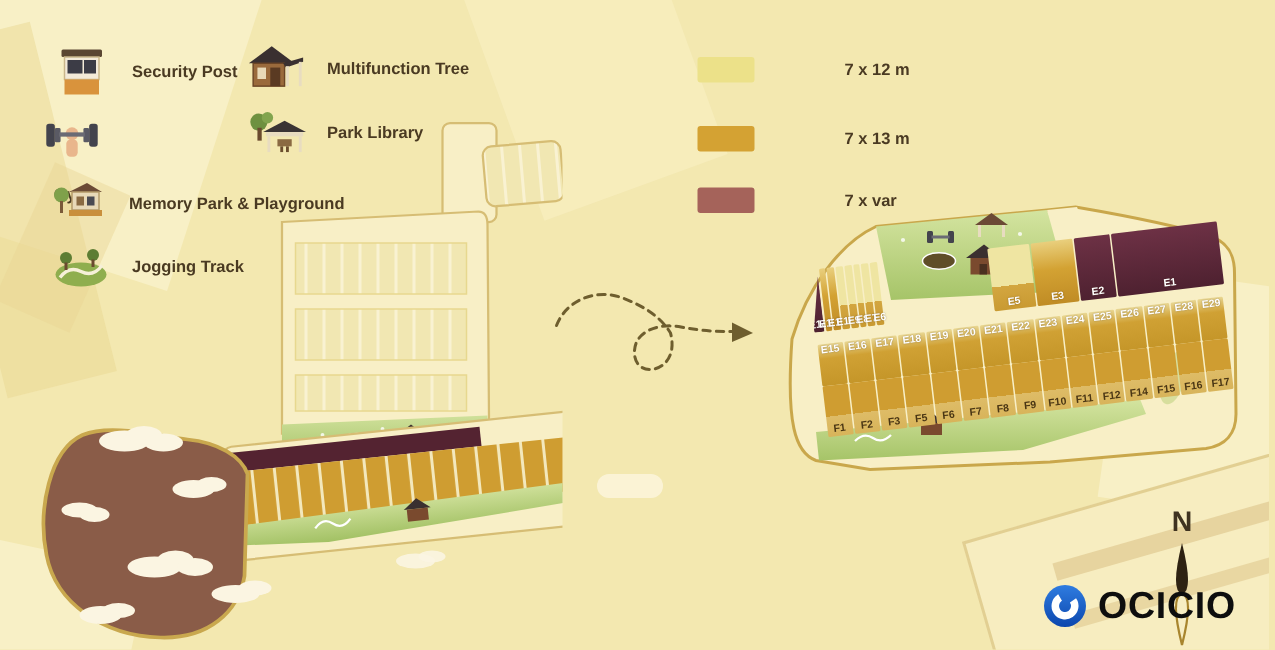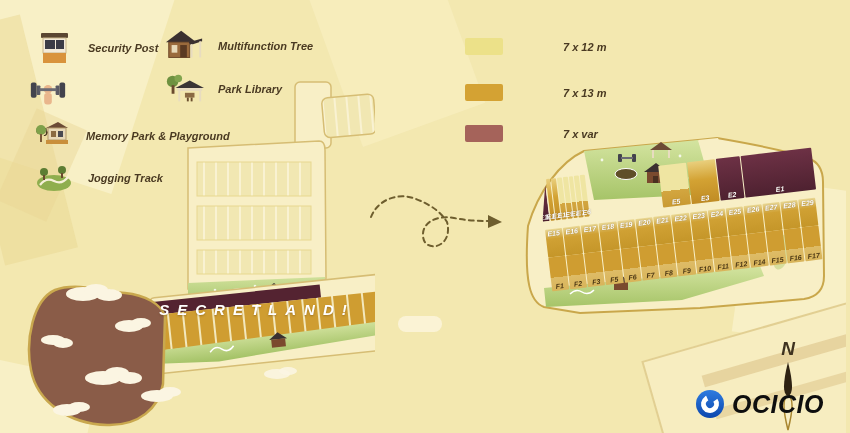--- a/index.html
+++ b/index.html
@@ -1,18 +1,18 @@
 <!DOCTYPE html>
 <html><head>
 <meta charset="utf-8">
 <style>
   html,body{margin:0;padding:0;}
   body{width:850px;height:433px;overflow:hidden;background:#f3e8b0;
        font-family:"Liberation Sans",sans-serif;position:relative;}
-  .stage{position:absolute;inset:0;width:846px;height:433px;overflow:hidden;font-style:italic;}
+  .stage{position:absolute;inset:0;width:846px;height:433px;overflow:hidden;}
 
   
   .frag{position:absolute;}
   .frag-a{left:-40px;top:-50px;width:190px;height:220px;background:#f8f0c6;transform:rotate(18deg);}
   .frag-b{left:-25px;top:20px;width:75px;height:240px;background:#ead792;opacity:.5;transform:rotate(-14deg);}
   .frag-c{left:14px;top:115px;width:55px;height:100px;background:#e8d494;opacity:.45;transform:rotate(24deg);}
   .frag-d{left:330px;top:-40px;width:130px;height:170px;background:#f7eebe;opacity:.8;transform:rotate(-20deg);}
   .frag-e{left:742px;top:185px;width:115px;height:155px;background:#f8f0c6;transform:rotate(8deg);}
   .frag-f{left:655px;top:325px;width:240px;height:130px;background:#f7edc0;transform:rotate(-16deg);border:2px solid rgba(200,170,90,.45);}
   .frag-g{left:700px;top:352px;width:170px;height:12px;background:#e2cd96;opacity:.8;transform:rotate(-16deg);}
@@ -264,21 +264,20 @@
           <ellipse rx="16" ry="6"></ellipse>
           <ellipse cx="13" cy="-4" rx="11" ry="5"></ellipse>
         </g>
       <g transform="translate(252,296)">
           <ellipse rx="13" ry="5" opacity=".9"></ellipse>
           <ellipse cx="11" cy="-3" rx="9" ry="4" opacity=".9"></ellipse>
         </g>
     </g>
   </svg>
 
-  <div class="plan-title">SECRETLAND!</div>
 
   <svg class="arrow" width="142" height="78" viewBox="0 0 142 78">
     <path d="M8,31 C15,13 36,6 53,13 C71,20 79,28 84,36 C91,62 61,68 60,50 C59,35 76,29 91,32 C106,35 117,35 126,35" fill="none" stroke="#6e5e2e" stroke-width="2" stroke-dasharray="5,4" stroke-linecap="round"></path>
     <polygon points="125,29 139,36 125,42" fill="#6e5e2e"></polygon>
   </svg>
 
   <div class="right-plan">
     <svg class="backdrop" width="322" height="192" viewBox="0 0 322 192">
       <defs>
         <linearGradient id="greenG2" x1="0" y1="0" x2="0" y2="1">

